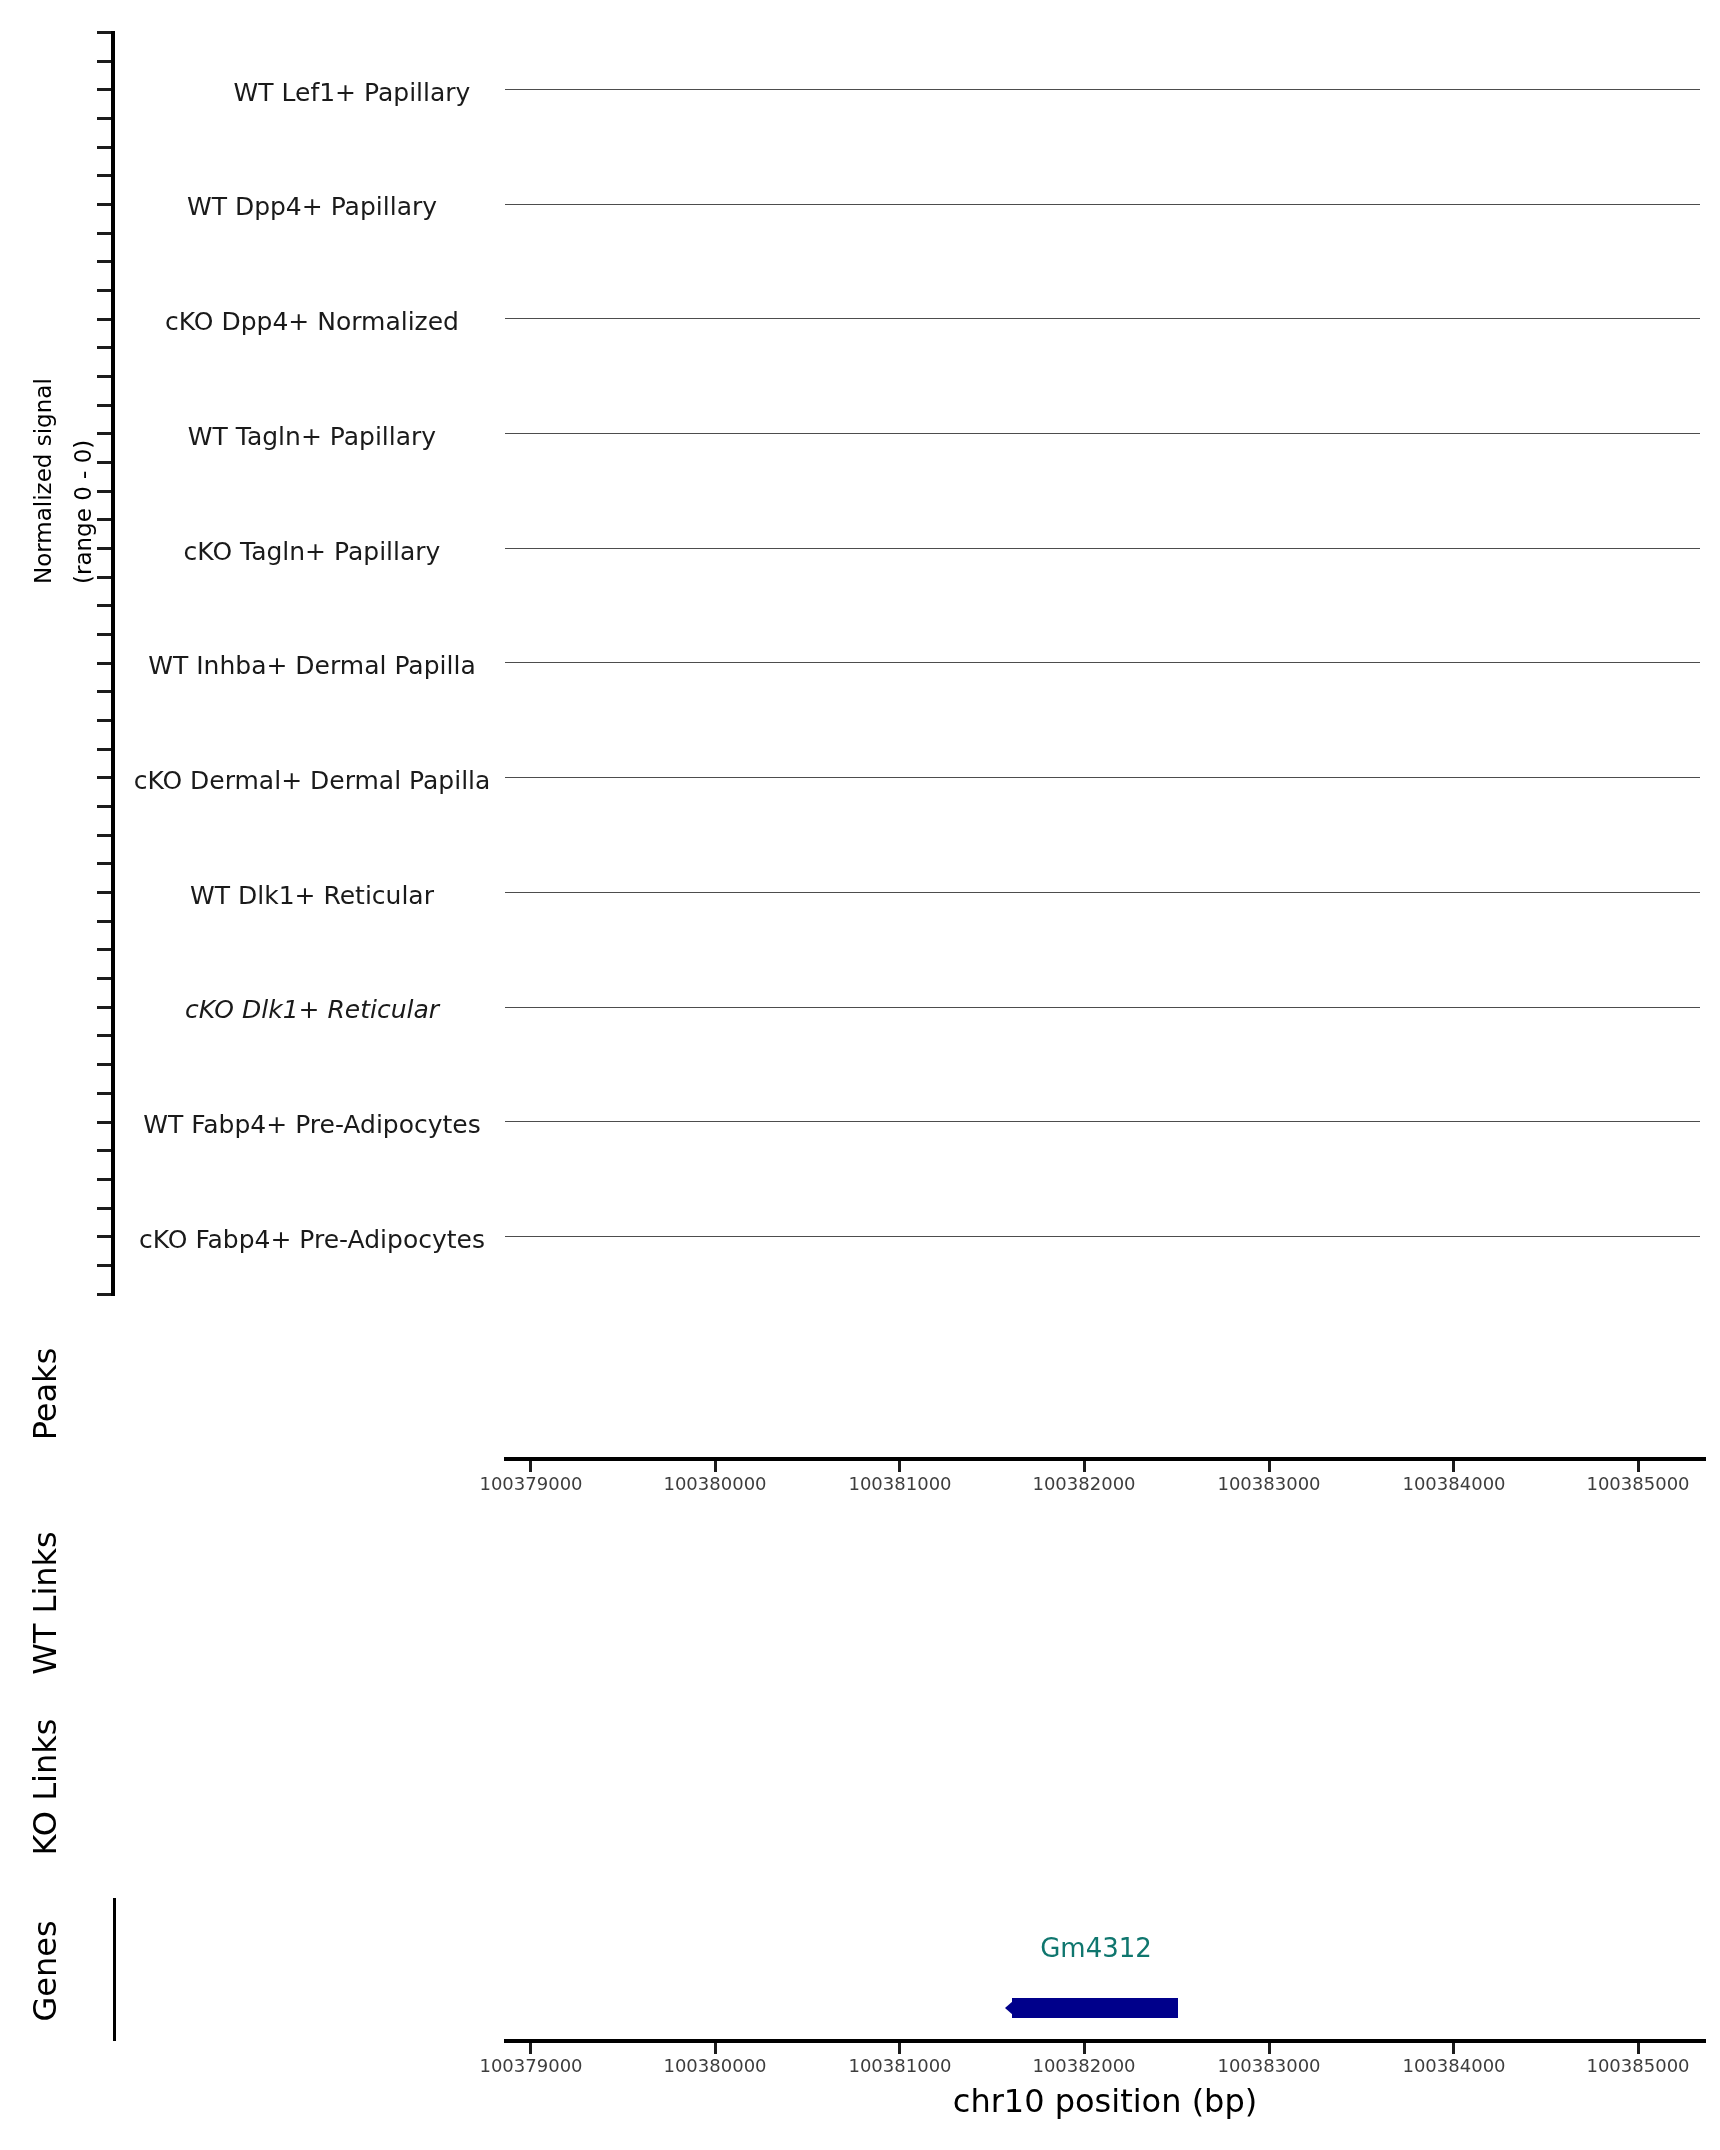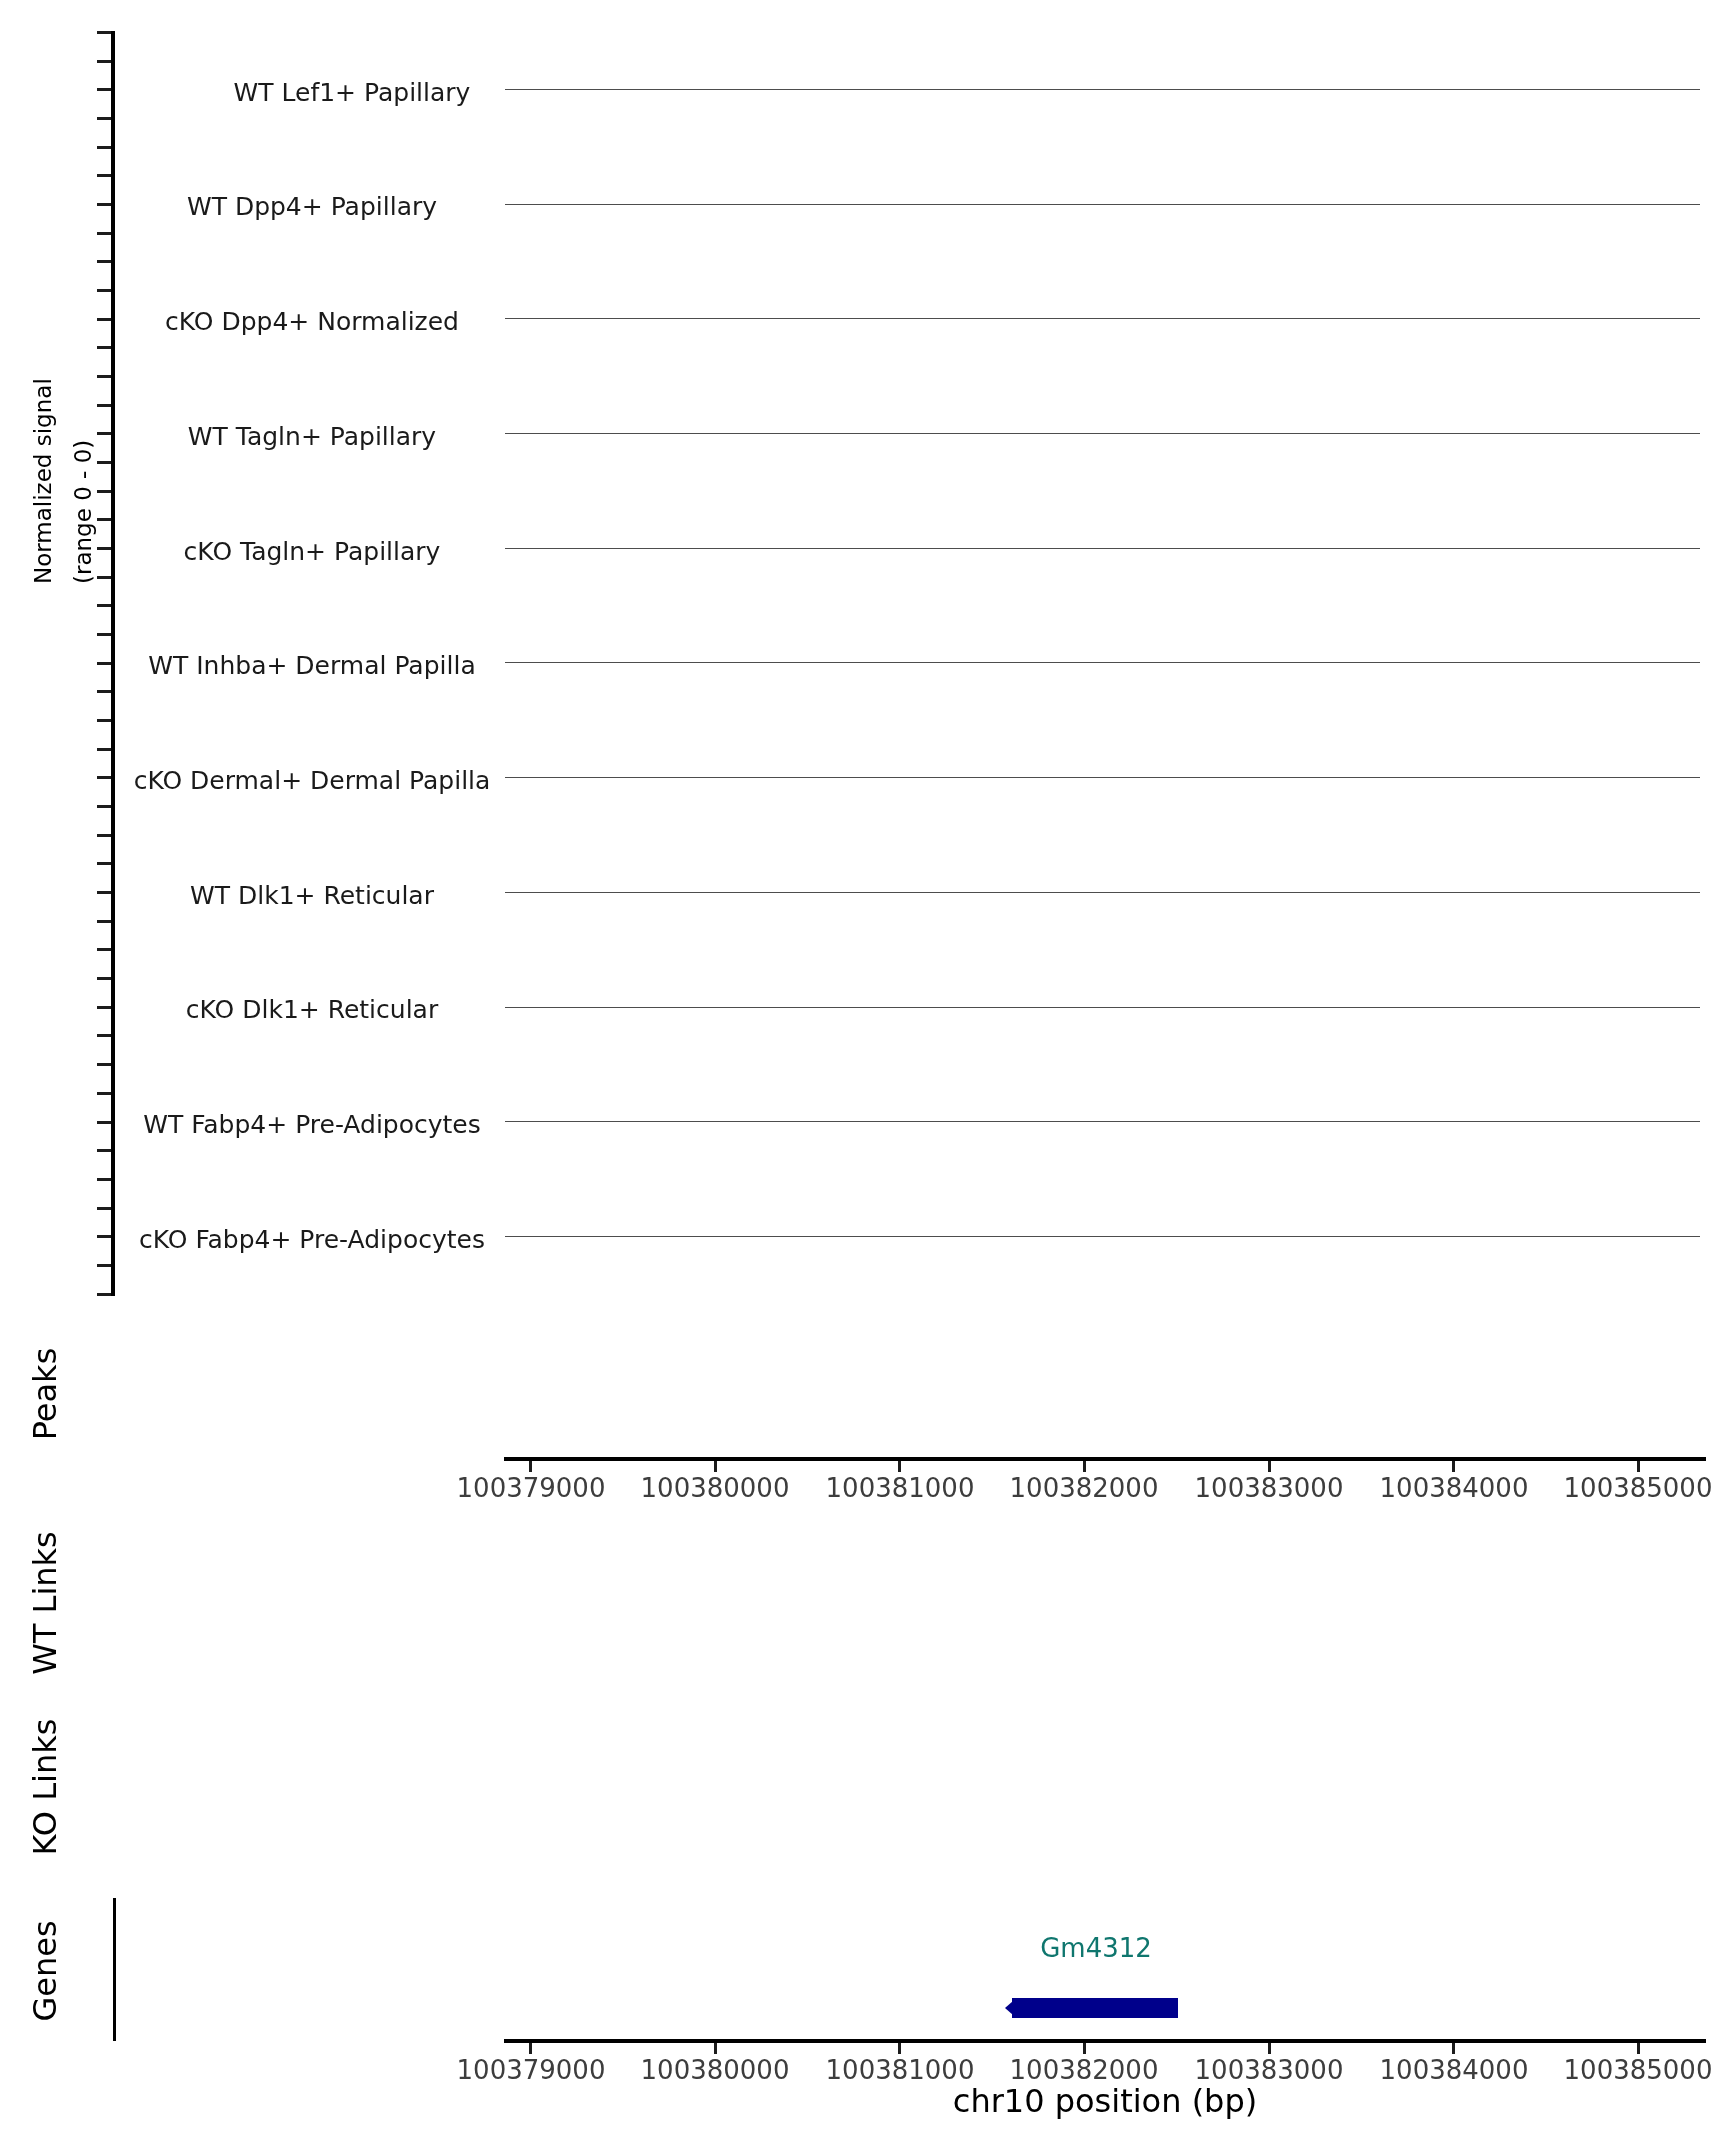--- a/index.html
+++ b/index.html
@@ -11,21 +11,21 @@
   .center-anchor{transform:translate(-50%,-50%);white-space:nowrap;}
   .vlabel-inner{transform:translate(-50%,-50%) rotate(-90deg);white-space:nowrap;}
   .section-label{font-size:32px;color:#000;}
   .ylabel{font-size:23px;line-height:40px;color:#000;text-align:center;}
   .track-label{font-size:25px;color:#1a1a1a;}
   .track-line{position:absolute;left:505px;width:1195px;height:1.4px;background:#4d4d4d;}
   .spine{background:#000;}
   .ytick{position:absolute;left:97px;width:14.3px;height:2.9px;background:#1c1c1c;}
   .axis-line{position:absolute;left:504px;width:1202px;height:4.3px;background:#000;}
   .xtick{position:absolute;width:2.9px;height:10.8px;background:#1c1c1c;}
-  .xtick-label{position:absolute;font-size:26px;color:#3d3d3d;transform:translateX(-50%);white-space:nowrap;}
+  .xtick-label{position:absolute;font-size:18px;color:#3d3d3d;transform:translateX(-50%);white-space:nowrap;}
   .axis-title{font-size:32px;color:#000;}
   .gene-label{font-size:26px;color:#0f766e;}
 </style>
 </head>
 <body>
 
 <div id="canvas">
 
   <div class="abs spine" style="left:111px;top:31px;width:3.6px;height:1265px;"></div>
   <div id="ybracket-ticks">
@@ -110,21 +110,21 @@
       </div>
       <div class="abs" style="left: 0px; top: 0px;">
         <div class="abs center-anchor track-label" style="left: 312px; top: 780px;">cKO Dermal+ Dermal Papilla</div>
         <div class="track-line" style="top: 777px;"></div>
       </div>
       <div class="abs" style="left: 0px; top: 0px;">
         <div class="abs center-anchor track-label" style="left: 312px; top: 895px;">WT Dlk1+ Reticular</div>
         <div class="track-line" style="top: 892px;"></div>
       </div>
       <div class="abs" style="left: 0px; top: 0px;">
-        <div class="abs center-anchor track-label" style="left: 312px; top: 1009px;">cKO Dlk1+ Reticular</div>
+        <div class="abs center-anchor track-label" style="left: 312px; top: 1009px; font-style: italic;">cKO Dlk1+ Reticular</div>
         <div class="track-line" style="top: 1007px;"></div>
       </div>
       <div class="abs" style="left: 0px; top: 0px;">
         <div class="abs center-anchor track-label" style="left: 312px; top: 1124px;">WT Fabp4+ Pre-Adipocytes</div>
         <div class="track-line" style="top: 1121px;"></div>
       </div>
       <div class="abs" style="left: 0px; top: 0px;">
         <div class="abs center-anchor track-label" style="left: 312px; top: 1239px;">cKO Fabp4+ Pre-Adipocytes</div>
         <div class="track-line" style="top: 1236px;"></div>
       </div>

